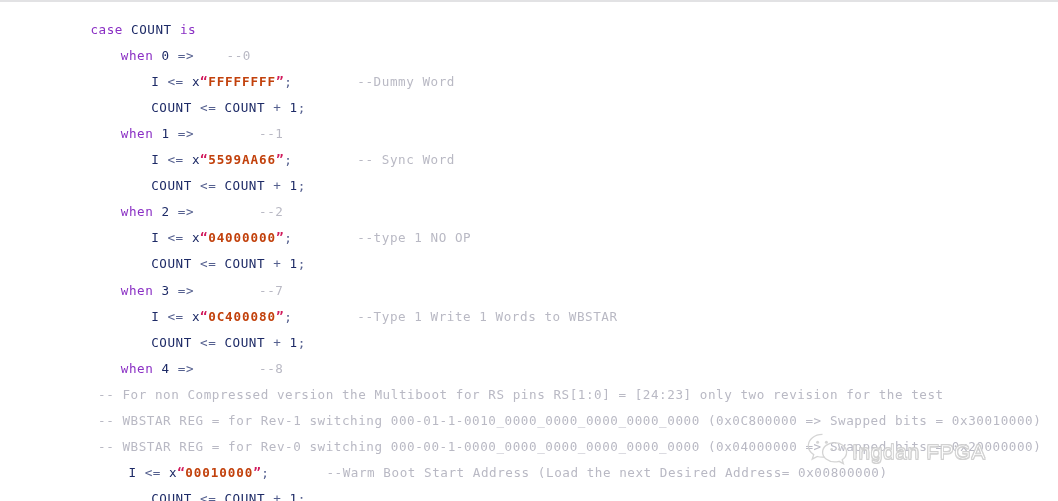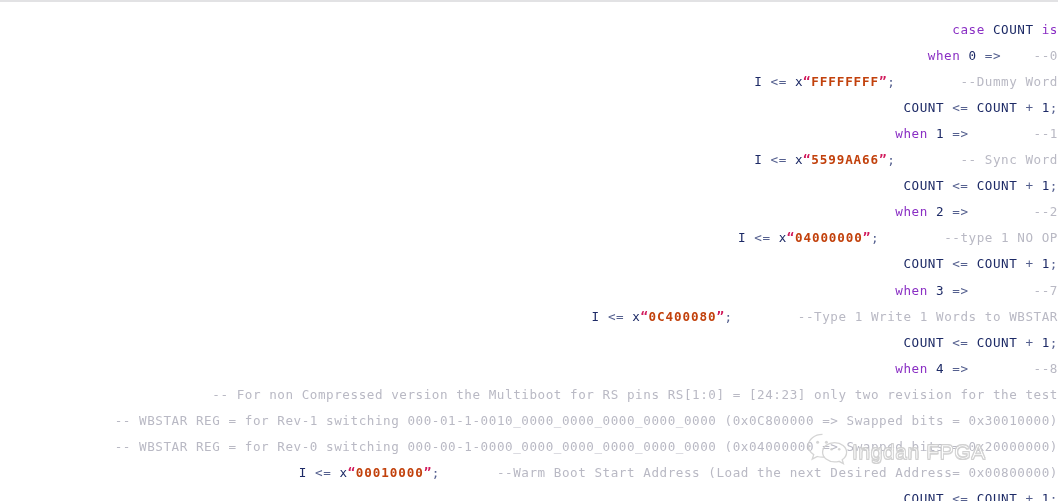--- a/index.html
+++ b/index.html
@@ -39,21 +39,20 @@
     white-space: pre;
     font-size: 12.6px;
     line-height: 26.1px;
     letter-spacing: 0.55px;
     -webkit-font-smoothing: none;
   }
   .ln {
     display: block;
     height: 26.1px;
     white-space: pre;
-    text-align: right;
   }
   
   .kw   { color: #8a2fc4; }            
   .ident{ color: #1d2a66; }            
   .num  { color: #1d2a66; }            
   .hex  { color: #c2410c; font-weight: bold; letter-spacing: 0.9px; }
   .q    { color: #d11a5c; font-weight: bold; }  
   .cmt  { color: #b9b9c4; }            
   .punc { color: #55608f; }
 

